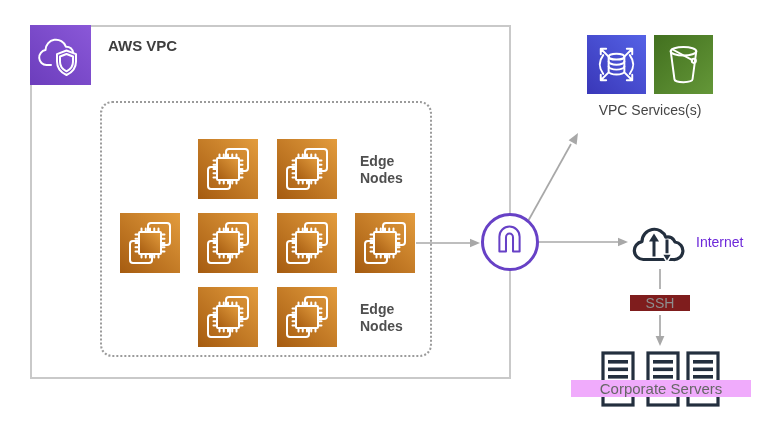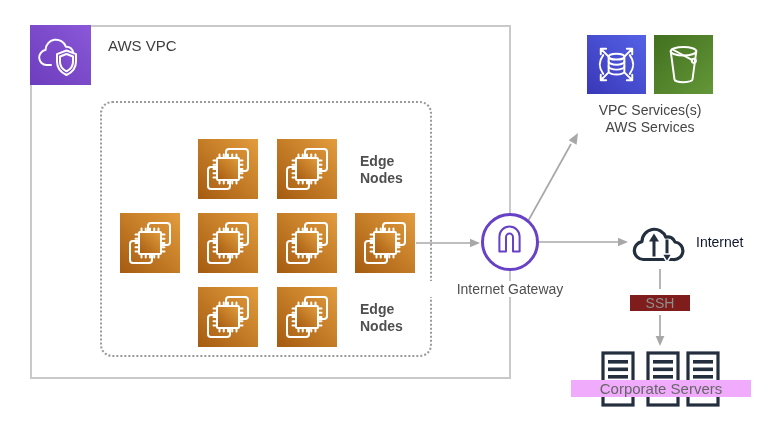--- a/index.html
+++ b/index.html
@@ -4,41 +4,41 @@
 <style>
   html,body{margin:0;padding:0;background:#fff;}
   #canvas{
     position:relative;width:767px;height:430px;background:#fff;overflow:hidden;
     font-family:"Liberation Sans",sans-serif;color:#3E3E3E;
   }
   .abs{position:absolute;}
   
   #vpc-box{left:30px;top:25px;width:481px;height:354px;border:2px solid #C9C9C9;box-sizing:border-box;z-index:0;}
   #vpc-icon{left:30px;top:25px;width:61px;height:60px;z-index:1;}
-  #vpc-label{left:108px;top:37px;font-size:15px;z-index:1;}
+  #vpc-label{left:108px;top:37px;font-size:15px;z-index:1;font-weight:bold;}
   
   #subnet-box{left:100px;top:101px;width:332px;height:256px;border:2px dotted #9B9B9B;border-radius:12px;box-sizing:border-box;z-index:1;}
   #subnet-label{left:100px;top:112px;width:332px;text-align:center;font-size:15px;z-index:2;}
   .node{width:60px;height:60px;z-index:3;}
   .node svg{display:block;width:60px;height:60px;}
   .edge-label{left:360px;width:52px;font-size:14px;line-height:17px;color:#4F4F4F;z-index:2;font-weight:bold;}
   
   #connectors{left:0;top:0;width:767px;height:430px;z-index:2;pointer-events:none;}
   #connectors line{stroke:#A8A8A8;stroke-width:1.7;}
   #connectors polygon{fill:#A8A8A8;}
   
   #gateway-circle{left:481px;top:213px;width:58px;height:58px;background:#fff;border:3.5px solid #6741C6;border-radius:50%;box-sizing:border-box;z-index:4;}
   #gateway-circle svg{display:block;width:51px;height:51px;}
   #gateway-label{left:430px;top:281px;width:160px;text-align:center;font-size:14px;color:#4F4F4F;background:#fff;z-index:4;}
   
   #rds-icon{left:587px;top:35px;width:59px;height:59px;z-index:2;}
   #s3-icon{left:654px;top:35px;width:59px;height:59px;z-index:2;}
   #endpoint-label{left:555px;top:102px;width:190px;text-align:center;font-size:14px;line-height:17px;color:#454545;z-index:2;}
   #internet-cloud{left:628px;top:219px;width:64px;height:46px;z-index:3;}
-  #internet-label{left:696px;top:234px;font-size:14px;color:#0f172a;z-index:2;text-align:right;}
+  #internet-label{left:696px;top:234px;font-size:14px;color:#6d28d9;z-index:2;text-align:right;}
   #ssh-label{left:630px;top:295px;width:60px;text-align:center;font-size:14px;color:#8E8E8E;background:#7f1d1d;z-index:3;}
   .server{width:34px;height:56px;z-index:2;}
   .server svg{display:block;width:34px;height:56px;}
   #server-1{left:601px;top:351px;}
   #server-2{left:646px;top:351px;}
   #server-3{left:686px;top:351px;}
   #corporate-label{left:571px;top:380px;width:180px;text-align:center;font-size:15px;color:#666;background:#f0abfc;z-index:3;}
 </style>
 </head>
 <body>
@@ -153,21 +153,20 @@
     <line x1="660" y1="269" x2="660" y2="289"></line>
     <line x1="660" y1="315" x2="660" y2="336"></line>
     <polygon points="660,346 655.6,336 664.4,336"></polygon>
   </svg>
 
   <div class="abs" id="gateway-circle">
     <svg viewBox="0 0 58 58">
       <path d="M17.5 40.5 V23.5 a11.5 11.5 0 0 1 23 0 V40.5 H33 V24.5 a4 4.5 0 0 0 -8 0 V40.5 Z" fill="#fff" stroke="#6741C6" stroke-width="2.3" stroke-linejoin="round"></path>
     </svg>
   </div>
-  <div class="abs" id="gateway-label">Internet Gateway</div>
 
   <div class="abs" id="rds-icon">
     <svg viewBox="0 0 60 60" width="59" height="59">
       <rect width="60" height="60" fill="url(#gBlue)"></rect>
       <g fill="none" stroke="#fff" stroke-width="2" stroke-linecap="round" stroke-linejoin="round">
         <path d="M22 22 L14 14 M14 19.5 V14 H19.5"></path>
         <path d="M38 22 L46 14 M40.5 14 H46 V19.5"></path>
         <path d="M22 38 L14 46 M14 40.5 V46 H19.5"></path>
         <path d="M38 38 L46 46 M40.5 46 H46 V40.5"></path>
         <ellipse cx="30" cy="22" rx="8" ry="3"></ellipse>
@@ -183,21 +182,20 @@
       <g fill="none" stroke="#fff" stroke-width="2" stroke-linecap="round" stroke-linejoin="round">
         <ellipse cx="30" cy="16.5" rx="13" ry="4.3"></ellipse>
         <path d="M17 16.5 L20.8 45 c0.2 1.7 4.3 3 9.2 3 s9 -1.3 9.2 -3 L43 16.5"></path>
         <path d="M18.5 14.5 L39 25.5"></path>
         <circle cx="40.5" cy="26.3" r="2.1"></circle>
       </g>
     </svg>
   </div>
   <div class="abs" id="endpoint-label">
     <div>VPC Services(s)</div>
-    <div>AWS Services</div>
   </div>
 
   <div class="abs" id="internet-cloud">
     <svg viewBox="0 0 64 46" width="64" height="46">
       <path d="M15.5 40.5 a9 9 0 0 1 -1.5 -17.9 a12.3 12.3 0 0 1 23.8 -4.4 a7.6 7.6 0 0 1 9.2 4.8 a8.6 8.6 0 0 1 -1.8 17.5 z" fill="#fff" stroke="#232F3E" stroke-width="3.2" stroke-linejoin="round"></path>
       <g stroke="#fff" stroke-width="7">
         <line x1="26" y1="38" x2="26" y2="22"></line>
         <line x1="39" y1="20" x2="39" y2="38"></line>
       </g>
       <g stroke="#232F3E" stroke-width="3">

